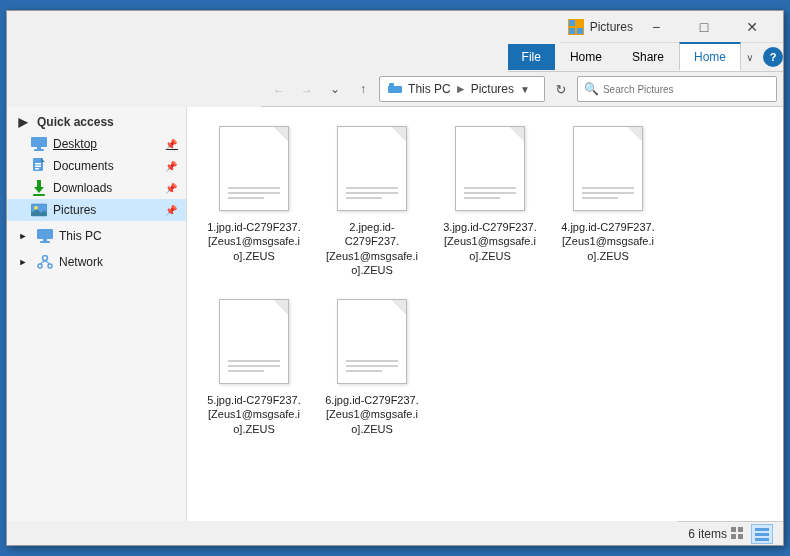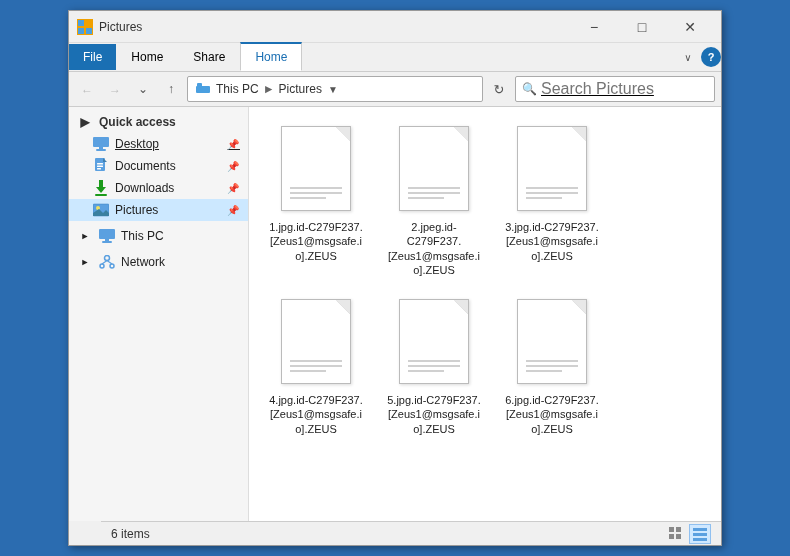--- a/index.html
+++ b/index.html
@@ -7,27 +7,28 @@
       width: 790px;
       height: 556px;
       font-family: 'Segoe UI', Arial, sans-serif;
       font-size: 12px;
       background: #2b6cb0;
       display: flex;
       align-items: center;
       justify-content: center;
     }
     .window {
-      width: 654px;
+      width: 778px;
       height: 536px;
       background: #f0f0f0;
       border: 1px solid #999;
       display: flex;
       flex-direction: column;
       box-shadow: 2px 2px 8px rgba(0,0,0,0.4);
+      align-items: flex-end;
     }
     
     .title-bar {
       background: #f0f0f0;
       height: 32px;
       display: flex;
       align-items: center;
       padding: 0 8px;
       border-bottom: 1px solid #ddd;
       flex-shrink: 0;
@@ -148,22 +149,22 @@
     }
     .search-box {
       width: 200px; height: 26px;
       border: 1px solid #aaa;
       display: flex; align-items: center;
       padding: 0 6px; gap: 4px;
       background: white; border-radius: 2px;
     }
     .search-icon { color: #888; font-size: 12px; }
     .search-input {
-      border: none; outline: none; font-size: 16px; color: #000000;
-      width: 100%; background: transparent; text-decoration: underline;
+      border: none; outline: none; font-size: 10px; color: #737373;
+      width: 100%; background: transparent;
     }
 
     
     .main-content {
       display: flex;
       flex: 1;
       overflow: hidden;
     }
 
     

